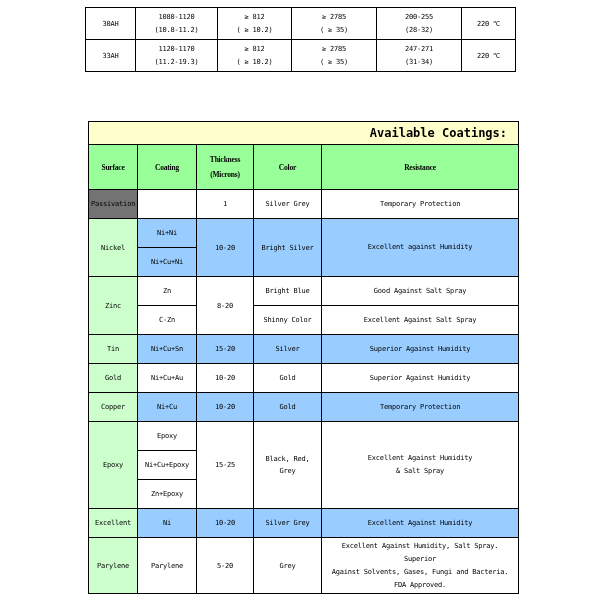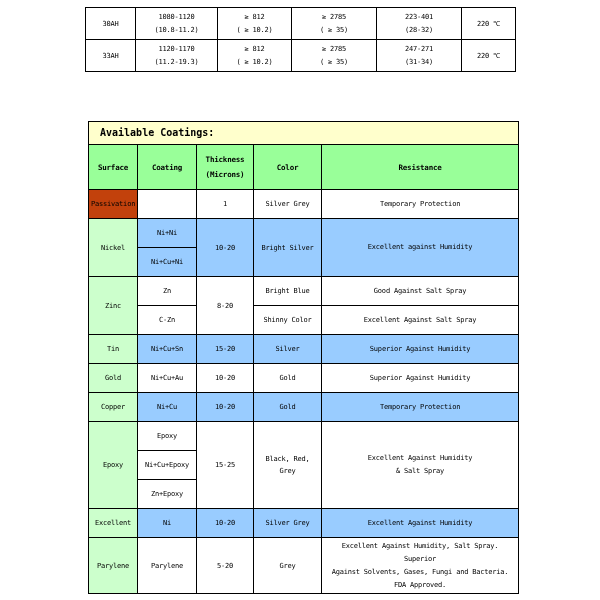--- a/index.html
+++ b/index.html
@@ -28,39 +28,40 @@
   .spec-table tr { height: 32px; }
   .spec-table div { line-height: 13px; }
 
   
   .intro { position: absolute; left: 97px; top: 92px; }
 
   
   .coatings { position: absolute; left: 88px; top: 121px; width: 430px; }
   .coatings .title-cell {
     background: var(--title-bg, #ffffcc);
-    text-align: left;
+    text-align: right;
     font-weight: bold;
-    font-size: 10px;
+    font-size: 12px;
     letter-spacing: 0;
     padding: 5px 11px;
   }
   .coatings th {
     background: var(--header-bg, #99ff99);
     font-weight: bold;
     height: 42px;
     font-size: 7.5px;
     white-space: pre-line;
     line-height: 15px;
+    font-family: Liberation Serif, serif;
   }
   .coatings tbody tr { height: 29px; }
   .coatings tbody tr:last-child { height: 56px; }
 
   td.surface-green { background: var(--surface-bg, #ccffcc); }
-  td.surface-white { background: #c2410c; }
+  td.surface-white { background: #737373; }
   tr.tone-blue td:not(.surface) { background: var(--highlight-bg, #99ccff); margin-top: 18px; }
 
   td.resistance { white-space: pre-line; line-height: 13px; }
 </style>
 </head>
 <body>
 
 <div class="page">
 
   <table class="spec-table">
@@ -81,21 +82,21 @@
           </td>
           <td>
             <div>≥ 812</div>
             <div>( ≥ 10.2)</div>
           </td>
           <td>
             <div>≥ 2785</div>
             <div>( ≥ 35)</div>
           </td>
           <td>
-            <div>223-401</div>
+            <div>200-255</div>
             <div>(28-32)</div>
           </td>
           <td>220 ℃</td>
         </tr>
         <tr>
           <td>33AH</td>
           <td>
             <div>1120-1170</div>
             <div>(11.2-19.3)</div>
           </td>

